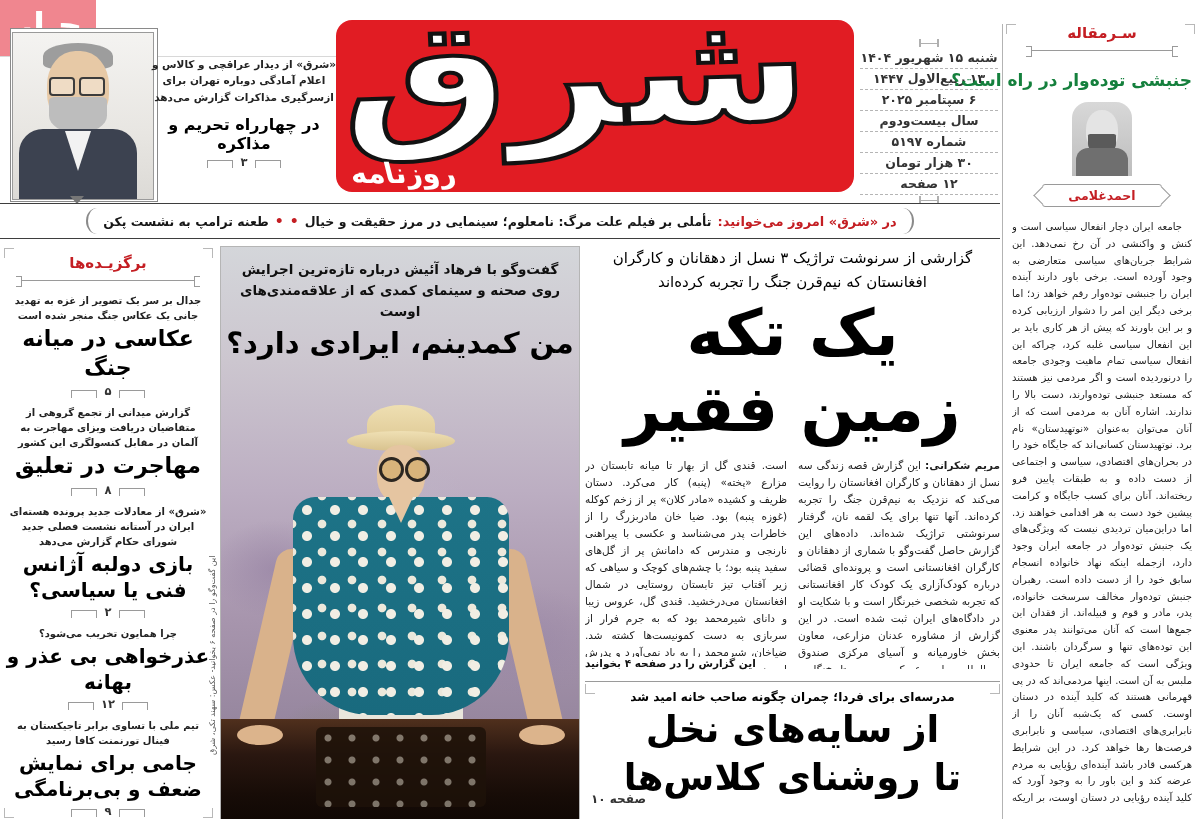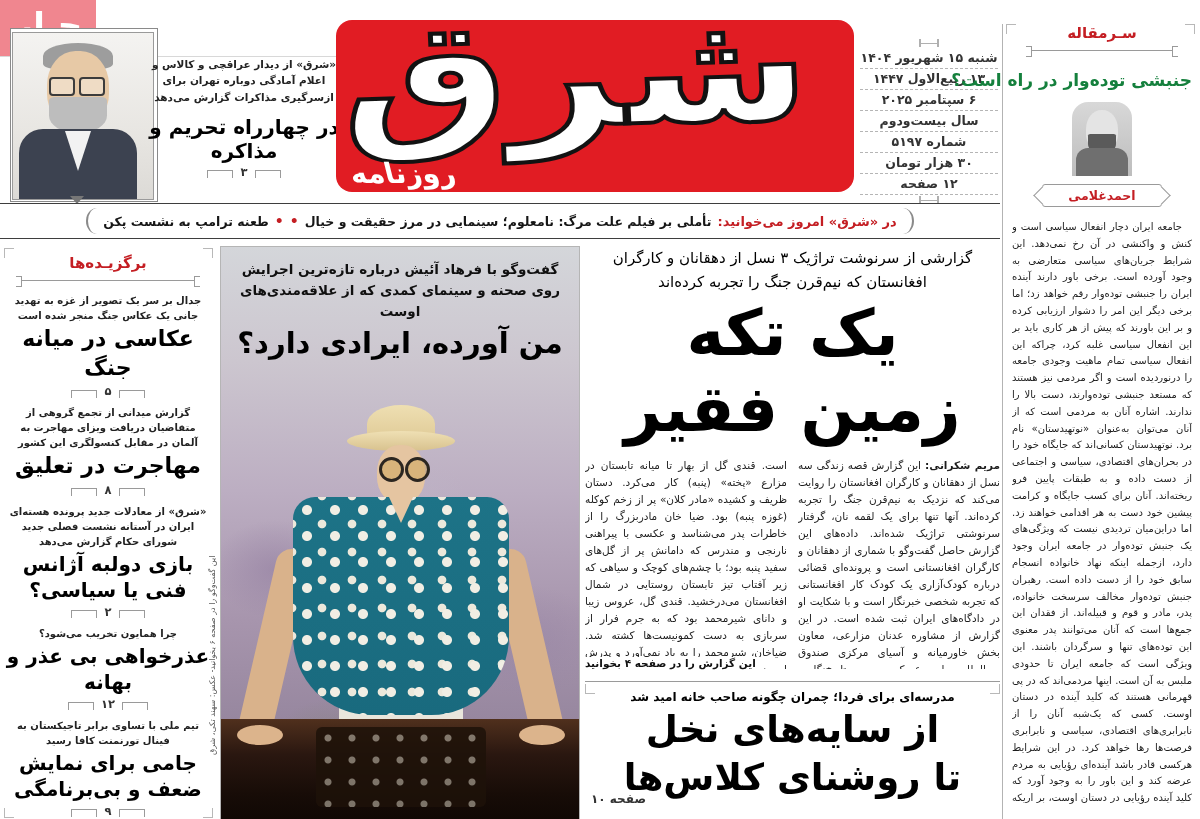--- a/index.html
+++ b/index.html
@@ -14,21 +14,21 @@
   .portrait-frame .inner{width:100%;height:100%;border:1px solid #9a9a9a;position:relative;overflow:hidden;background:linear-gradient(180deg,#f4f3f1 0%,#e8e6e2 60%,#dcdad6 100%);}
   .pf-head{position:absolute;left:34px;top:18px;width:62px;height:74px;background:#e7c9a6;border-radius:46% 46% 42% 42%;}
   .pf-hair{position:absolute;left:30px;top:10px;width:70px;height:26px;background:#9d9d9d;border-radius:50% 50% 20% 20%;}
   .pf-glass{position:absolute;top:44px;width:22px;height:15px;border:2px solid #3c3c3c;border-radius:4px;background:rgba(255,255,255,.35);}
   .pf-beard{position:absolute;left:36px;top:64px;width:58px;height:36px;background:#bdbdbd;border-radius:10% 10% 48% 48%;}
   .pf-suit{position:absolute;left:6px;top:96px;width:118px;height:70px;background:#3c4250;border-radius:24px 24px 0 0;}
   .pf-shirt{position:absolute;left:52px;top:98px;width:26px;height:40px;background:#f2f2f2;clip-path:polygon(0 0,100% 0,50% 100%);}
   .pf-pointer{left:70px;top:196px;width:0;height:0;border-left:7px solid transparent;border-right:7px solid transparent;border-top:8px solid #777;}
   .topstory{left:148px;top:56px;width:192px;}
   .topstory .kick{font-size:10.5px;font-weight:bold;line-height:1.55;color:#222;text-align:center;}
-  .topstory .hl{font-size:20px;font-weight:bold;text-align:center;margin-top:10px;color:#000;}
+  .topstory .hl{font-size:16px;font-weight:bold;text-align:center;margin-top:10px;color:#000;}
   
   .masthead{left:336px;top:20px;width:518px;height:172px;background:#e11c23;border-radius:16px;}
   .mast-logo{position:absolute;left:0;right:40px;top:-34px;text-align:center;font-size:150px;font-weight:bold;color:#fff;
              -webkit-text-stroke:4px #121212;transform:scaleX(1.25) rotate(-2deg);transform-origin:center;}
   .mast-sub{position:absolute;left:14px;bottom:2px;font-size:28px;font-weight:bold;color:#fff;transform:skewX(14deg);}
   
   .issue{left:860px;top:38px;width:138px;}
   .issue .row{border-bottom:1px dashed #b5b5b5;font-size:12.5px;font-weight:bold;color:#333;text-align:center;padding:2px 0 3px;}
   .issue .row:first-child{border-top:1px dashed #b5b5b5;}
   .h-orn{display:block;width:16px;height:8px;margin:1px auto;border-left:2px solid #b0b0b0;border-right:2px solid #b0b0b0;
@@ -248,21 +248,21 @@
       <div class="sel-hl sm">جامی برای نمایش ضعف و بی‌برنامگی</div>
       <div class="pnum">
           <span class="n">۹</span>
         </div>
     </div>
 
   </div>
 
   <div class="abs photo">
     <div class="ph-kick">گفت‌وگو با فرهاد آئیش درباره تازه‌ترین اجرایش روی صحنه و سینمای کمدی که از علاقه‌مندی‌های اوست</div>
-    <div class="ph-hl">من آورده، ایرادی دارد؟</div>
+    <div class="ph-hl">من کمدینم، ایرادی دارد؟</div>
     <div class="abs hat-crown"></div>
     <div class="abs hat-brim"></div>
     <div class="abs face"></div>
     <div class="abs lens" style="left:158px;"></div>
     <div class="abs lens" style="left:184px;"></div>
     <div class="abs arm l"></div>
     <div class="abs arm r"></div>
     <div class="abs shorts"></div>
     <div class="abs shirt"></div>
     <div class="abs collar"></div>

